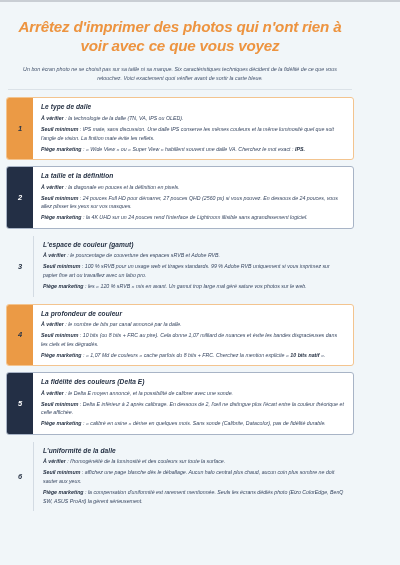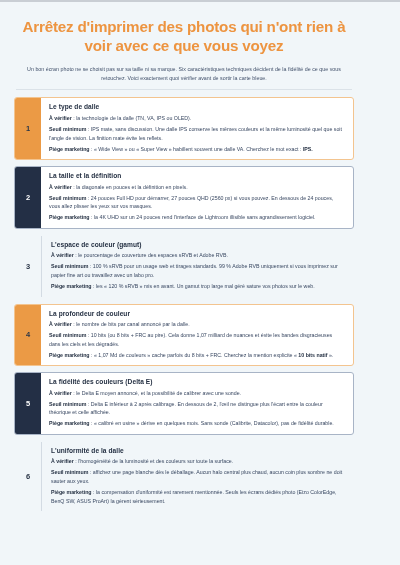--- a/index.html
+++ b/index.html
@@ -10,23 +10,24 @@
     width: 400px;
     height: 565px;
     background: #f1f6f9;
     font-family: "Liberation Sans", sans-serif;
     color: #2b3648;
     overflow: hidden;
     box-sizing: border-box;
     border-top: 2px solid #c9ced4;
   }
   .page {
-    padding: 10px 14px 0 14px;
+    padding: 10px 14px 0 6px;
     box-sizing: border-box;
     width: 368px;
+    font-style: italic;
   }
   .title {
     color: #ed9440;
     font-size: 15.2px;
     font-weight: bold;
     line-height: 1.28;
     text-align: center;
     letter-spacing: -0.2px;
     margin: 5px 2px 0 2px;
   }

